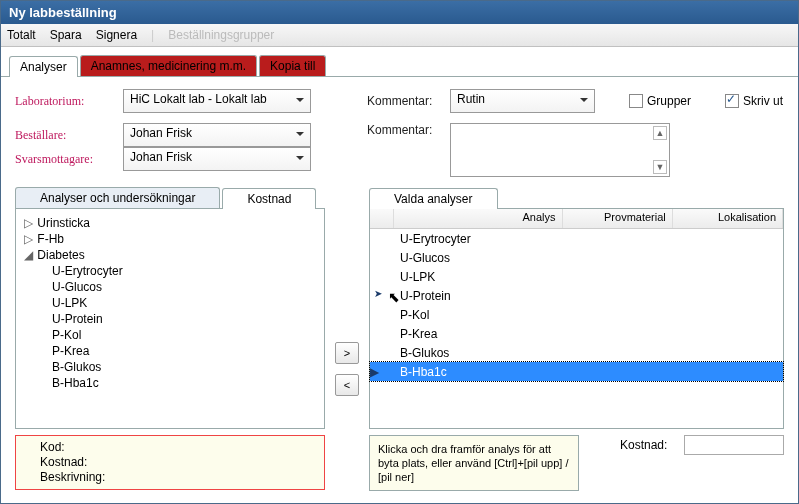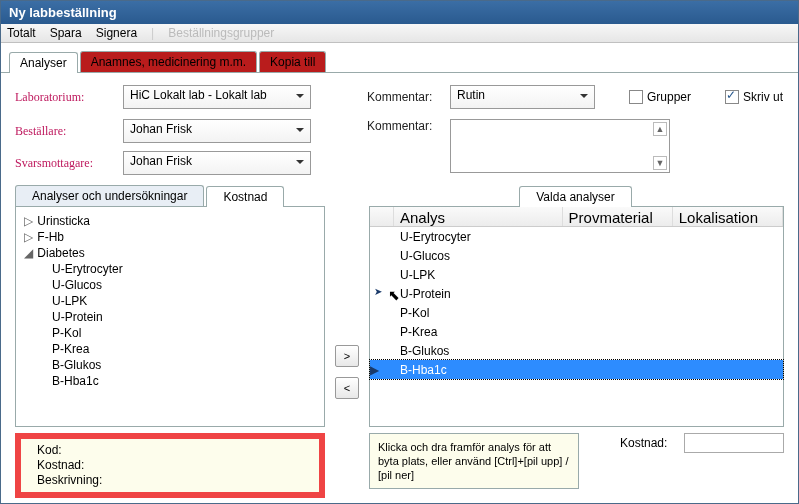--- a/index.html
+++ b/index.html
@@ -21,34 +21,34 @@
 .select::after { content:''; position:absolute; right:6px; top:8px; border:4px solid transparent; border-top-color:#333; }
 .chk { width:14px; height:14px; border:1px solid #888; background:#fff; display:inline-block; margin-right:4px; position:relative; vertical-align:middle; }
 .chk.checked::after { content:'✓'; position:absolute; left:0; top:-3px; font-size:12px; color:#2a5a8f; }
 .textarea { width: 220px; height: 54px; border:1px solid #999; position:relative; background:#fff; }
 .textarea .scroll-up, .textarea .scroll-down { position:absolute; right:2px; width:14px; height:14px; border:1px solid #bbb; font-size:9px; text-align:center; line-height:12px; color:#666; }
 .textarea .scroll-up { top:2px; }
 .textarea .scroll-down { bottom:2px; }
 .body-area { display:flex; gap:10px; flex:1; }
 .col-left { width: 310px; display:flex; flex-direction:column; }
 .subtabs { display:flex; border-bottom:1px solid #9aa; }
-.subtab { padding: 3px 16px; border:1px solid #9aa; border-bottom:none; background:#e8eef5; border-radius:3px 3px 0 0; margin-right:2px; cursor:pointer; }
+.subtab { padding: 3px 24px; border:1px solid #9aa; border-bottom:none; background:#e8eef5; border-radius:3px 3px 0 0; margin-right:2px; cursor:pointer; }
 .subtab.active { background:#fff; position:relative; top:1px; }
 .tree-box { border:1px solid #9aa; border-top:none; padding:6px 8px; height: 220px; overflow:auto; background:#fff; }
 .tree-node { padding:1px 0; display:flex; align-items:center; cursor:pointer; }
 .tree-toggle { width:10px; display:inline-block; color:#666; }
 .tree-child { padding-left: 28px; }
-.info-box { border:6px solid #ef4444; background:#fdfdec; padding:4px 16px; margin-top:6px; font-size:11px; line-height:15px; }
+.info-box { border:1px solid #ef4444; background:#fdfdec; padding:4px 24px; margin-top:6px; font-size:11px; line-height:15px; }
 .col-mid { display:flex; flex-direction:column; justify-content:center; gap:10px; padding-top:60px; }
 .btn-arrow { width:24px; height:22px; border:1px solid #999; background:linear-gradient(#fff,#e8e8e8); border-radius:2px; text-align:center; cursor:pointer; font-size:11px; line-height:20px; }
 .col-right { flex:1; display:flex; flex-direction:column; }
-.right-tab-row { display:flex; border-bottom:1px solid #9aa;justify-content:center; }
+.right-tab-row { display:flex; border-bottom:1px solid #9aa; }
 .grid-box { border:1px solid #9aa; border-top:none; background:#fff; height:220px; position:relative; }
 .grid-header { display:flex; border-bottom:1px solid #ccc; background:linear-gradient(#fafafa,#ececec); height:20px; }
-.gh { padding:2px 6px; border-right:1px solid #ddd; font-size:15px; }
+.gh { padding:2px 6px; border-right:1px solid #ddd; font-size:11px;text-align:right; }
 .gh1 { width:24px; } .gh2 { flex:1.6; } .gh3 { flex:1; } .gh4 { flex:1; }
 .grid-body { position:relative; }
 .grid-row { display:flex; height:19px; align-items:center; }
 .grid-row .gc1 { width:24px; } .grid-row .gc2 { flex:1.6; padding-left:6px; } .grid-row .gc3 { flex:1; } .grid-row .gc4 { flex:1; }
 .grid-row.selected { background:#2d8cff; color:#fff; outline:1px dotted #000; }
 .grid-row.drag-over { position:relative; }
 .grid-row.drag-over::before { content:'➤'; position:absolute; left:4px; top:2px; font-size:10px; color:#1a3a6a; }
 .cursor-arrow { position:absolute; left:18px; top:60px; font-size:14px; pointer-events:none; }
 .hint-box { border:1px solid #9aa; background:#fdfdec; padding:6px 8px; margin-top:6px; font-size:11px; width:210px; line-height:14px; }
 .cost-area { margin-left:auto; display:flex; flex-direction:column; gap:4px; padding-top:6px; }
@@ -83,21 +83,21 @@
       <div class="select">HiC Lokalt lab - Lokalt lab</div>
       <div style="width:40px;"></div>
       <div class="lbl2">Kommentar:</div>
       <div class="select" style="width:145px;">Rutin</div>
       <div style="width:18px;"></div>
       <label><span class="chk"></span><span>Grupper</span></label>
       <div style="width:18px;"></div>
       <label><span class="chk checked"></span><span>Skriv ut</span></label>
     </div>
     <div class="row" style="align-items:flex-start;">
-      <div style="display:flex;flex-direction:column;gap:8px;">
+      <div style="display:flex;flex-direction:column;gap:0;">
         <div class="row">
           <div class="lbl">Beställare:</div>
           <div class="select">Johan Frisk</div>
         </div>
         <div class="row">
           <div class="lbl">Svarsmottagare:</div>
           <div class="select">Johan Frisk</div>
         </div>
       </div>
       <div style="width:40px;"></div>

